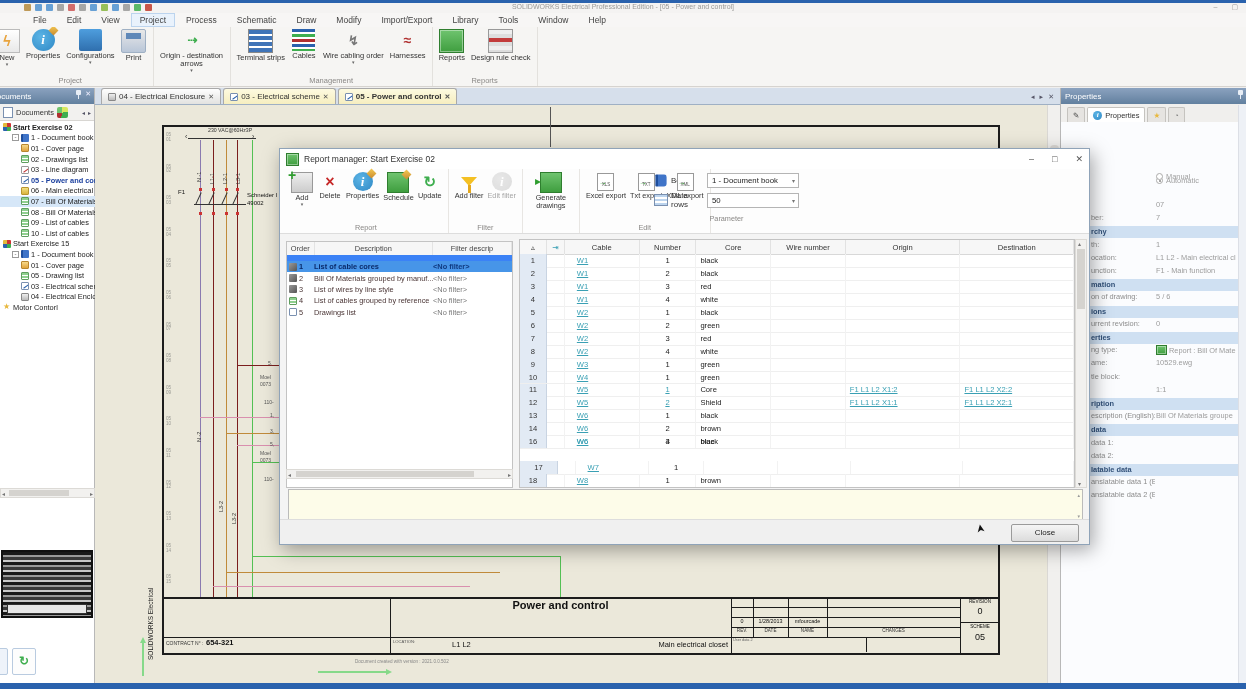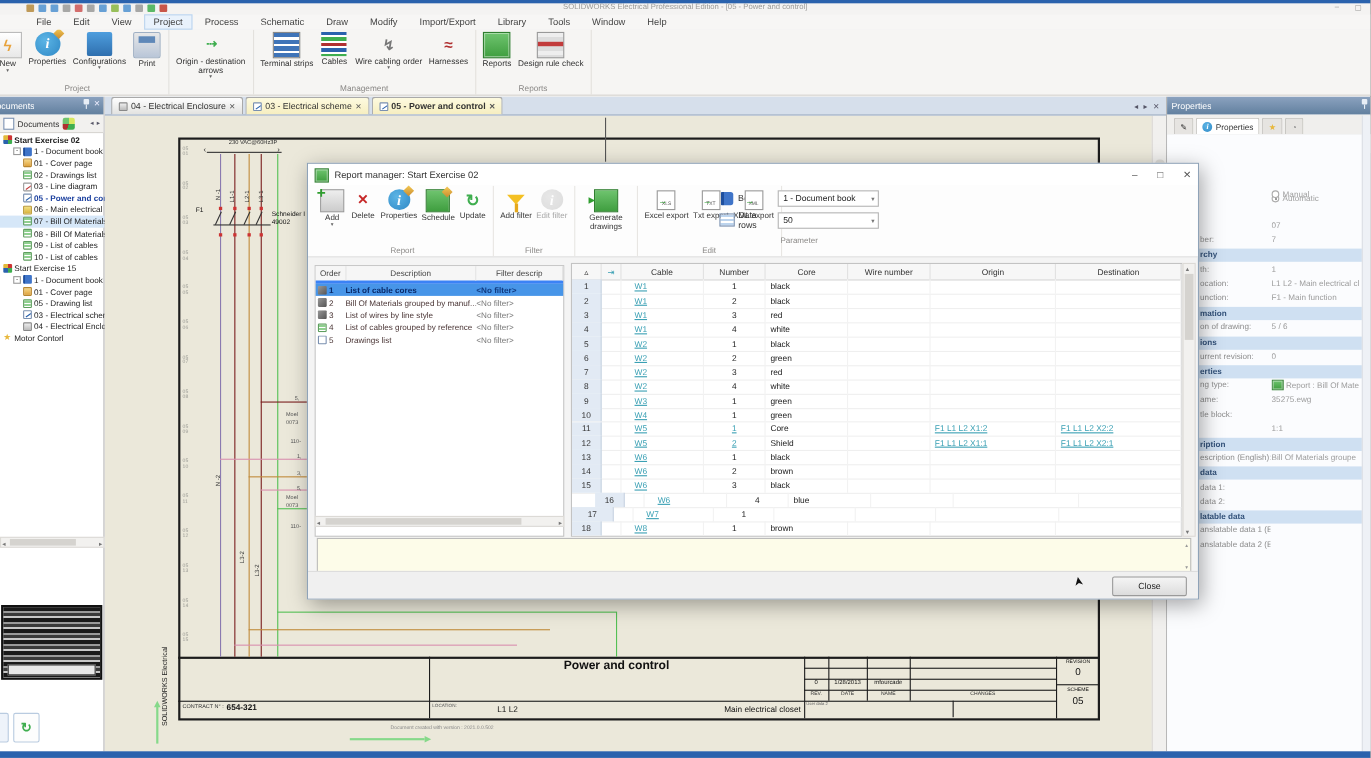--- a/index.html
+++ b/index.html
@@ -149,21 +149,21 @@
   .ic-book{width:14px;height:15px;background:linear-gradient(90deg,#1f4f9e 0 3px,#3f74c8 3px);border-radius:1px 3px 3px 1px;}
   .ic-data-rows{width:14px;height:10px;background:repeating-linear-gradient(#bcd4ee 0 2px,#fff 2px 4px);border:1px solid #7a90b0;}
   .param{position:absolute;left:374px;top:4px;display:flex;flex-direction:column;gap:3px;}
   .prow{display:flex;align-items:center;gap:5px;font-size:8px;color:#333;}
   .psel{width:92px;height:15px;background:#fff;border:1px solid #b5b5b5;font-size:7.8px;display:flex;align-items:center;padding:0 4px;box-sizing:border-box;color:#222;position:relative;}
   .psel::after{content:"▾";position:absolute;right:3px;top:3px;font-size:6px;color:#777;}
   .prow .plname{width:48px;display:flex;align-items:center;gap:3px;}
   .pcap{font-size:7.3px;color:#8a8886;text-align:center;margin-top:2px;}
   
   .rlist{position:absolute;left:6px;top:92px;width:227px;height:247px;background:#fff;border:1px solid #c3c3c3;box-sizing:border-box;font-size:7.4px;}
-  .lhdr{display:flex;height:13px;background:#f6f6f6;border-bottom:3px solid #3b82f6;color:#444;}
+  .lhdr{display:flex;height:13px;background:#f6f6f6;border-bottom:6px solid #3b82f6;color:#444;}
   .lhdr div{border-right:1px solid #e3e3e3;display:flex;align-items:center;justify-content:center;overflow:hidden;white-space:nowrap;}
   .lrow{display:flex;height:11.4px;align-items:center;color:#4a3535;white-space:nowrap;}
   .lrow div{overflow:hidden;}
   .lrow .c1{display:flex;align-items:center;gap:2px;padding-left:2px;box-sizing:border-box;}
   .lrow .c3{color:#777;}
   .lrow.lsel{background:#4795e8;color:#0a2a6a;font-weight:bold;}
   .lrow.lsel .c3{color:#103a80;}
   .licon{width:8px;height:8px;flex:none;background:linear-gradient(135deg,#999,#555);border-radius:1px;}
   .licon.g{background:repeating-linear-gradient(#8fd08f 0 2px,#fff 2px 3px);border:1px solid #5f9e5f;box-sizing:border-box;}
   .licon.b{background:#fff;border:1px solid #7a90b0;box-sizing:border-box;}
@@ -627,21 +627,21 @@
           <span>0</span>
         </div>
         <div class="psec" style="top: 210px;">erties</div>
         <div class="plab" style="top: 223.2px;">ng type:</div>
         <div class="pval" style="top: 223.2px;">
           <div class="minitbl tbl-green"></div>
           <span>Report : Bill Of Mate</span>
         </div>
         <div class="plab" style="top: 236.4px;">ame:</div>
         <div class="pval" style="top: 236.4px;">
-          <span>35275.ewg</span>
+          <span>10529.ewg</span>
         </div>
         <div class="plab" style="top: 249.6px;">tle block:</div>
         <div class="pval" style="top: 249.6px;">
           <span></span>
         </div>
         <div class="plab" style="top: 262.8px;"></div>
         <div class="pval" style="top: 262.8px;">
           <span>1:1</span>
         </div>
         <div class="psec" style="top: 276px;">ription</div>
@@ -1119,21 +1119,21 @@
           <div style="width: 57px; justify-content: center;">
             <span>3</span>
           </div>
           <div style="width: 75px; padding-left: 4px;">
             <span>black</span>
           </div>
           <div style="width: 75px;"></div>
           <div style="width: 115px; padding-left: 4px;"></div>
           <div style="width: 114px; padding-left: 4px;"></div>
         </div>
-        <div class="trow" style="top: 208px; padding-left: 21px;">
+        <div class="trow" style="top: 195px;">
           <div class="tnum" style="width: 27px;">
             <span>16</span>
           </div>
           <div style="width: 18px;"></div>
           <div style="width: 75px; padding-left: 12px;">
             <span class="lnk">W6</span>
           </div>
           <div style="width: 57px; justify-content: center;">
             <span>4</span>
           </div>

